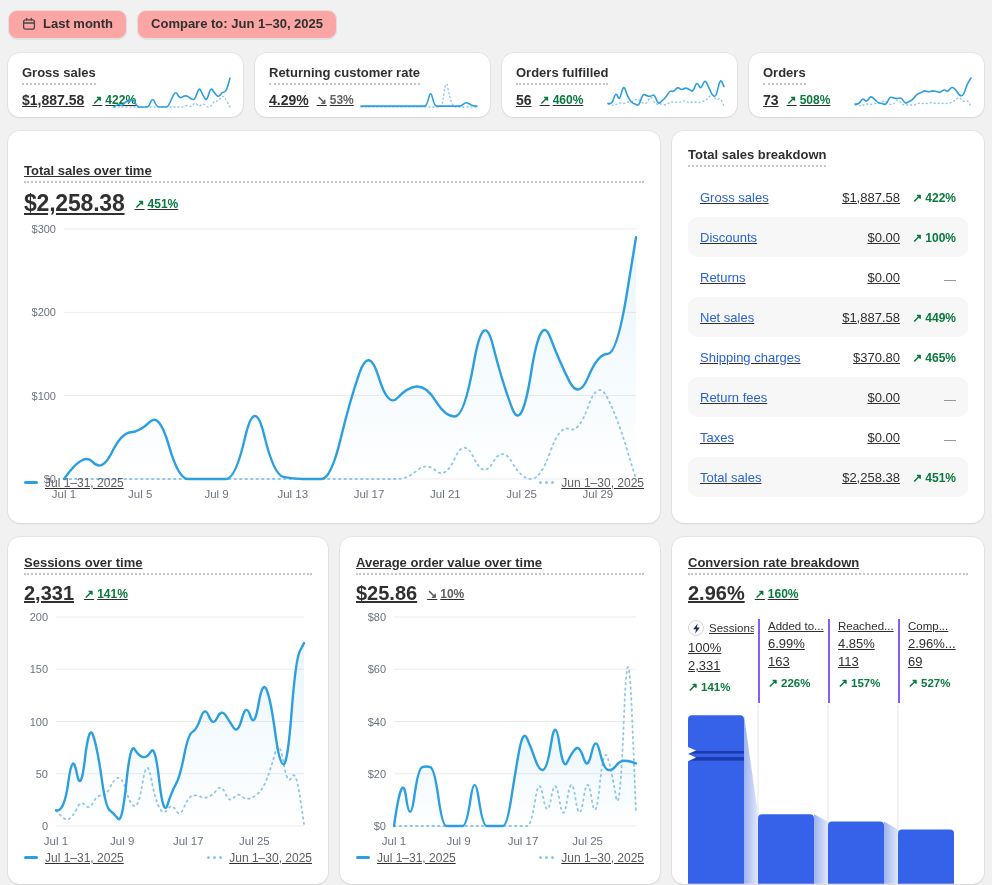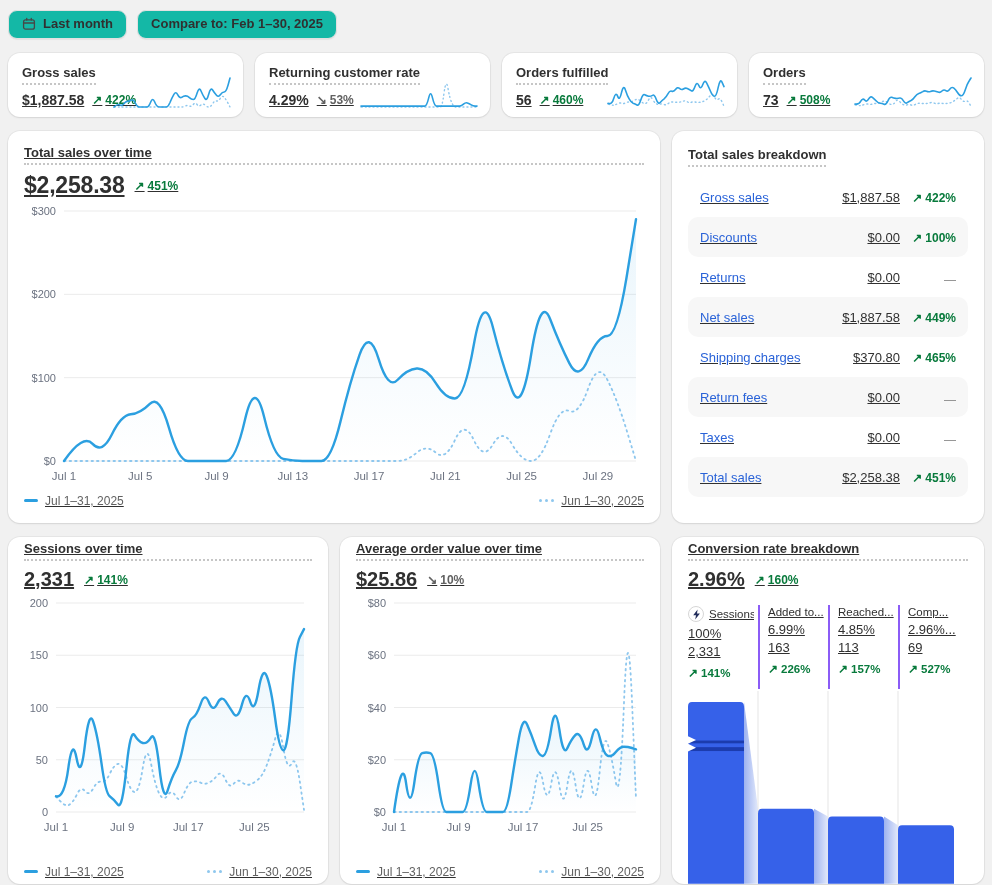--- a/index.html
+++ b/index.html
@@ -7,21 +7,21 @@
     width:992px;height:885px;overflow:hidden;
     background:#f1f1f1;color:#303030;
     font-family:"Liberation Sans", sans-serif;
     -webkit-font-smoothing:antialiased;
   }
   .page{padding:8px;box-sizing:border-box}
   
   .topbar{display:flex;gap:10px;margin:2px 0 14px}
   .btn{
     display:inline-flex;align-items:center;gap:7px;
-    background:#14b8a6;border:1px solid #e1e1e1;border-radius:9px;
+    background:#fca5a5;border:1px solid #e1e1e1;border-radius:9px;
     padding:5px 13px;font-size:13px;font-weight:700;color:#303030;
     box-shadow:0 1px 1px rgba(0,0,0,.06);cursor:pointer;line-height:1.3;
   }
   .btn svg{display:block}
   
   .card{
     background:#fff;border-radius:12px;box-sizing:border-box;
     box-shadow:0 0 0 1px rgba(0,0,0,.045), 0 1px 2px rgba(0,0,0,.08);
     text-decoration:underline;
   }
@@ -35,42 +35,42 @@
   .metric-line{display:flex;align-items:center;gap:8px;margin-top:7px}
   .metric-value{font-size:14px;font-weight:700}
   .delta{display:inline-flex;align-items:center;gap:3px;font-size:12px;font-weight:700;white-space:nowrap}
   .delta .arr{font-style:normal;font-size:12px;line-height:1}
   .delta[data-tone="up"]{color:#087a3c}
   .delta[data-tone="down"]{color:#616161}
   .delta[data-tone="flat"]{color:#8a8a8a;font-weight:400}
   .spark{position:absolute;right:12px;bottom:8px;width:118px;height:34px}
   
   .main-row{display:flex;gap:12px;margin-bottom:14px}
-  #total-sales-card{width:652px;height:392px;padding:14px 16px;display:flex;flex-direction:column}
+  #total-sales-card{width:652px;height:392px;padding:32px 16px;display:flex;flex-direction:column}
   .big-line{display:flex;align-items:center;gap:10px;margin:7px 0 2px}
   .big-value{font-size:23px;font-weight:700;letter-spacing:-.2px}
   .chart-area{flex:1;min-height:0}
   .legend{display:flex;justify-content:space-between;align-items:center;gap:22px;
     font-size:12px;color:#616161;padding:7px 0 1px}
   .legend .item{display:inline-flex;align-items:center;gap:7px}
   .sw-solid{width:14px;height:3px;border-radius:2px;background:#2b9fe0;display:inline-block}
   .sw-dots{display:inline-flex;gap:3px}
   .sw-dots i{width:3px;height:3px;border-radius:50%;background:#8ec7ee;display:inline-block}
   
   #breakdown-card{width:312px;height:392px;padding:14px 16px;box-sizing:border-box}
   .bd-rows{margin-top:10px}
   .bd-row{display:flex;align-items:center;height:40px;padding:0 12px;border-radius:10px;font-size:13px}
   .bd-row:nth-child(even){background:#f7f7f7}
   .bd-label{flex:1;color:#2a63d8;cursor:pointer}
   .bd-value{color:#303030}
   .bd-delta{width:56px;text-align:right}
   .bd-delta .delta{font-size:12px;justify-content:flex-end}
   
   .bottom-row{display:flex;gap:12px}
-  .small-card{height:347px;padding:4px 16px;display:flex;flex-direction:column;box-sizing:border-box}
+  .small-card{height:347px;padding:18px 16px;display:flex;flex-direction:column;box-sizing:border-box}
   #sessions-card,#aov-card{flex:1}
   #conversion-card{width:312px;padding-bottom:0}
   .small-value{font-size:20px;font-weight:700}
   
   .fgrid{display:grid;grid-template-columns:repeat(4,1fr);margin-top:12px}
   .fstep{padding:1px 4px 8px 8px;border-left:2px solid #8b5cf6;min-width:0}
   .fstep:first-child{border-left:none;padding-left:0}
   .flabel{display:flex;align-items:center;gap:5px;font-size:11.5px;color:#303030;
     white-space:nowrap;overflow:hidden}
   .flabel .ring{width:16px;height:16px;border-radius:50%;border:1px solid #d6d6d6;
@@ -94,21 +94,21 @@
         <svg width="14" height="14" viewBox="0 0 14 14" fill="none" stroke="#474747" stroke-width="1.3" stroke-linecap="round">
           <rect x="1.6" y="2.8" width="10.8" height="9.4" rx="2"></rect>
           <line x1="1.6" y1="6" x2="12.4" y2="6"></line>
           <line x1="4.7" y1="1.4" x2="4.7" y2="3"></line>
           <line x1="9.3" y1="1.4" x2="9.3" y2="3"></line>
         </svg>
       </span>
       <span>Last month</span>
     </button>
     <button class="btn">
-      <span>Compare to: Feb 1–30, 2025</span>
+      <span>Compare to: Jun 1–30, 2025</span>
     </button>
   </div>
 
   <div class="metrics-row">
     <div class="card metric-card">
       <span class="card-title">Gross sales</span>
       <div class="metric-line">
         <span class="metric-value">$1,887.58</span>
         <span class="delta" data-tone="up">
             <i class="arr">↗</i>

